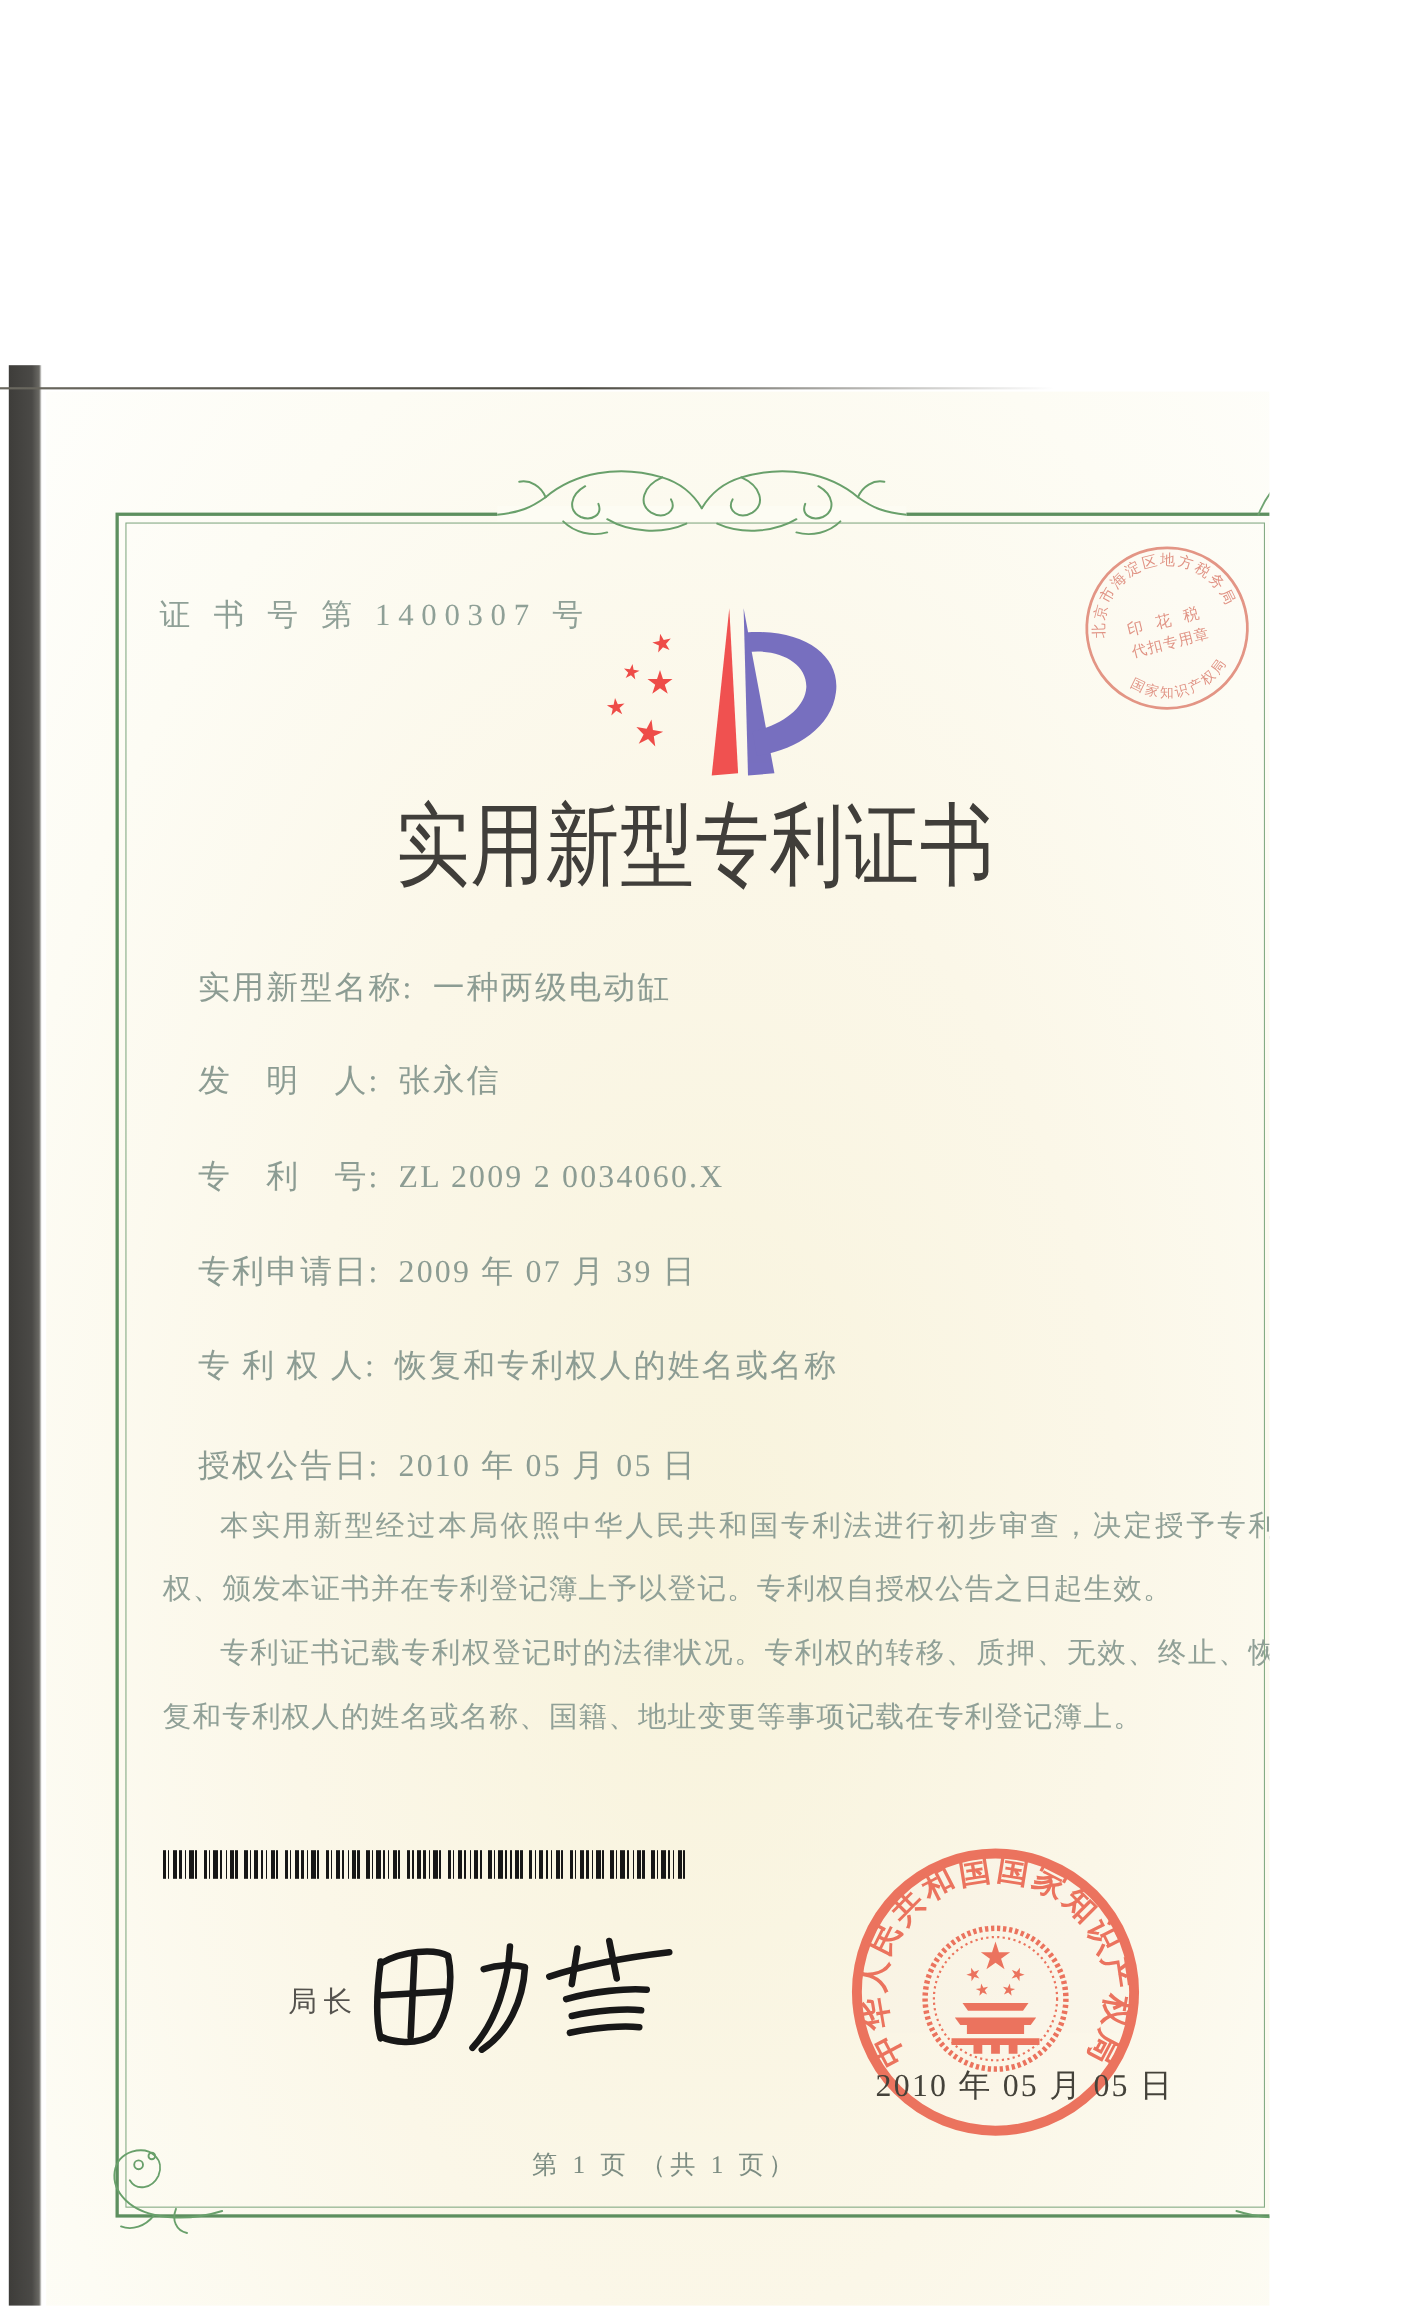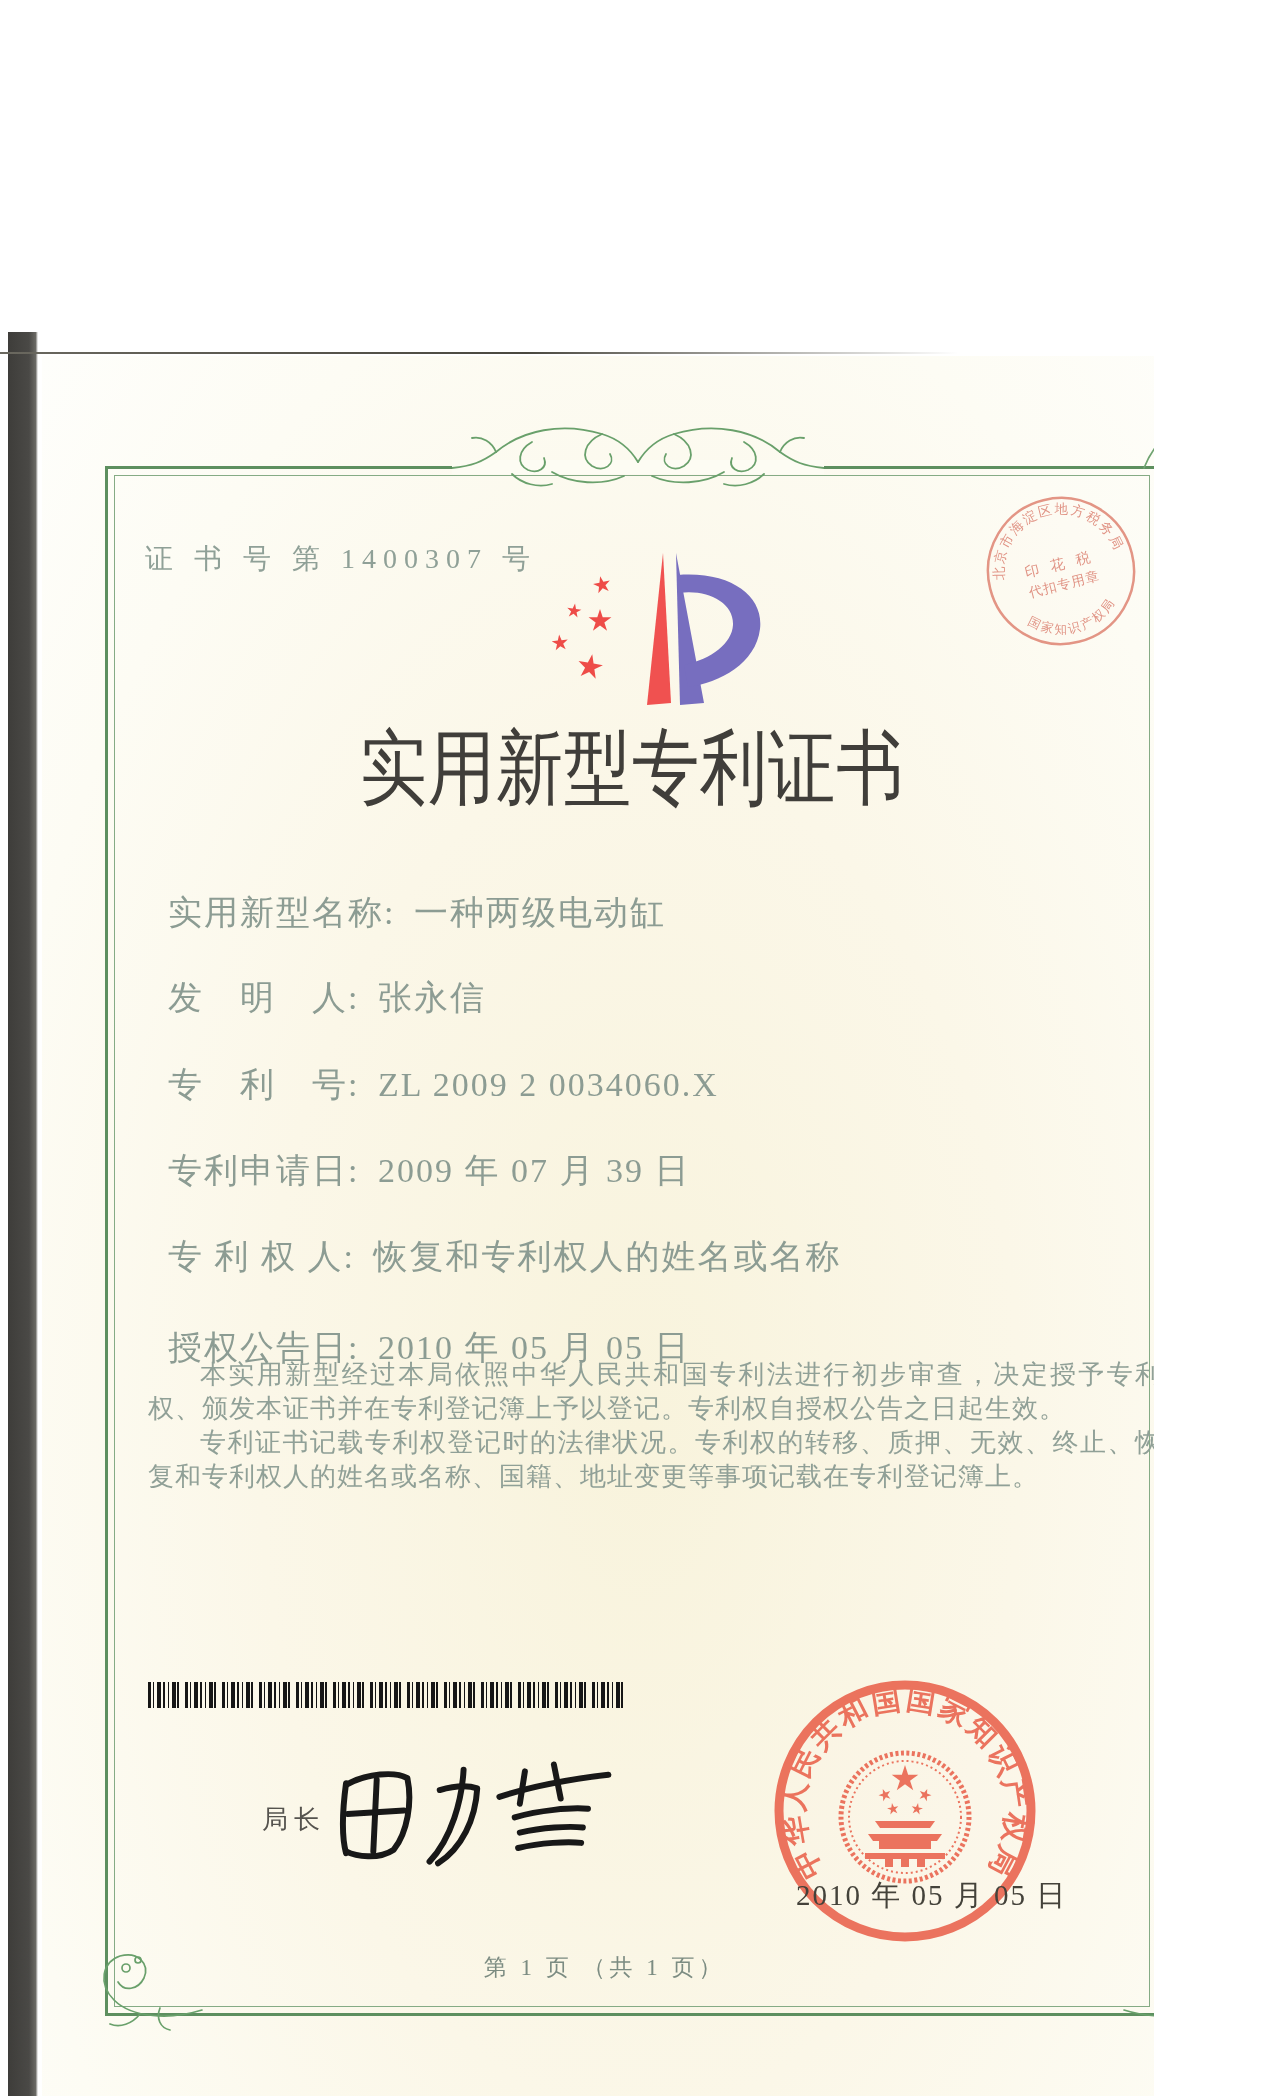--- a/index.html
+++ b/index.html
@@ -25,25 +25,25 @@
     border:1px solid #85ab85;}
   .frame-gap-top{left:452px; top:460px; width:372px; height:14px; background:#fdfcf3;}
   .ornament{color:#69a06b;}
   
   .cert-no{left:145px; top:540px; font-size:28px; letter-spacing:7px; color:#8fa097;}
   
   .title{left:105px; top:714px; width:1054px; text-align:center;
     font-size:82px; color:#403e3a; letter-spacing:1px;
     transform:scaleX(.82); transform-origin:50% 50%; white-space:nowrap;}
   
-  .field{left:168px; font-size:34px; color:#8c9c93; letter-spacing:2px; white-space:nowrap;margin-top:12px;}
+  .field{left:180px; font-size:29px; color:#8c9c93; letter-spacing:2px; white-space:nowrap;}
   .f0{top:878px;} .f1{top:963px;} .f2{top:1050px;} .f3{top:1136px;} .f4{top:1222px;} .f5{top:1313px;}
   .field .lbl{margin-right:8px;}
   
-  .body-text{left:148px; top:1358px; width:1014px; font-size:26px; line-height:34px;
+  .body-text{left:148px; top:1358px; width:1014px; font-size:26px; line-height:58px;
     color:#90a097; text-align:justify; letter-spacing:1px;}
   .body-text p{margin:0; text-indent:2em;}
   
   .barcode{left:148px; top:1682px; width:479px; height:26px;
     background:repeating-linear-gradient(90deg,
       #161616 0 3px, rgba(0,0,0,0) 3px 5px,
       #161616 5px 6px, rgba(0,0,0,0) 6px 9px,
       #161616 9px 13px, rgba(0,0,0,0) 13px 15px,
       #161616 15px 17px, rgba(0,0,0,0) 17px 20px,
       #161616 20px 21px, rgba(0,0,0,0) 21px 24px,

